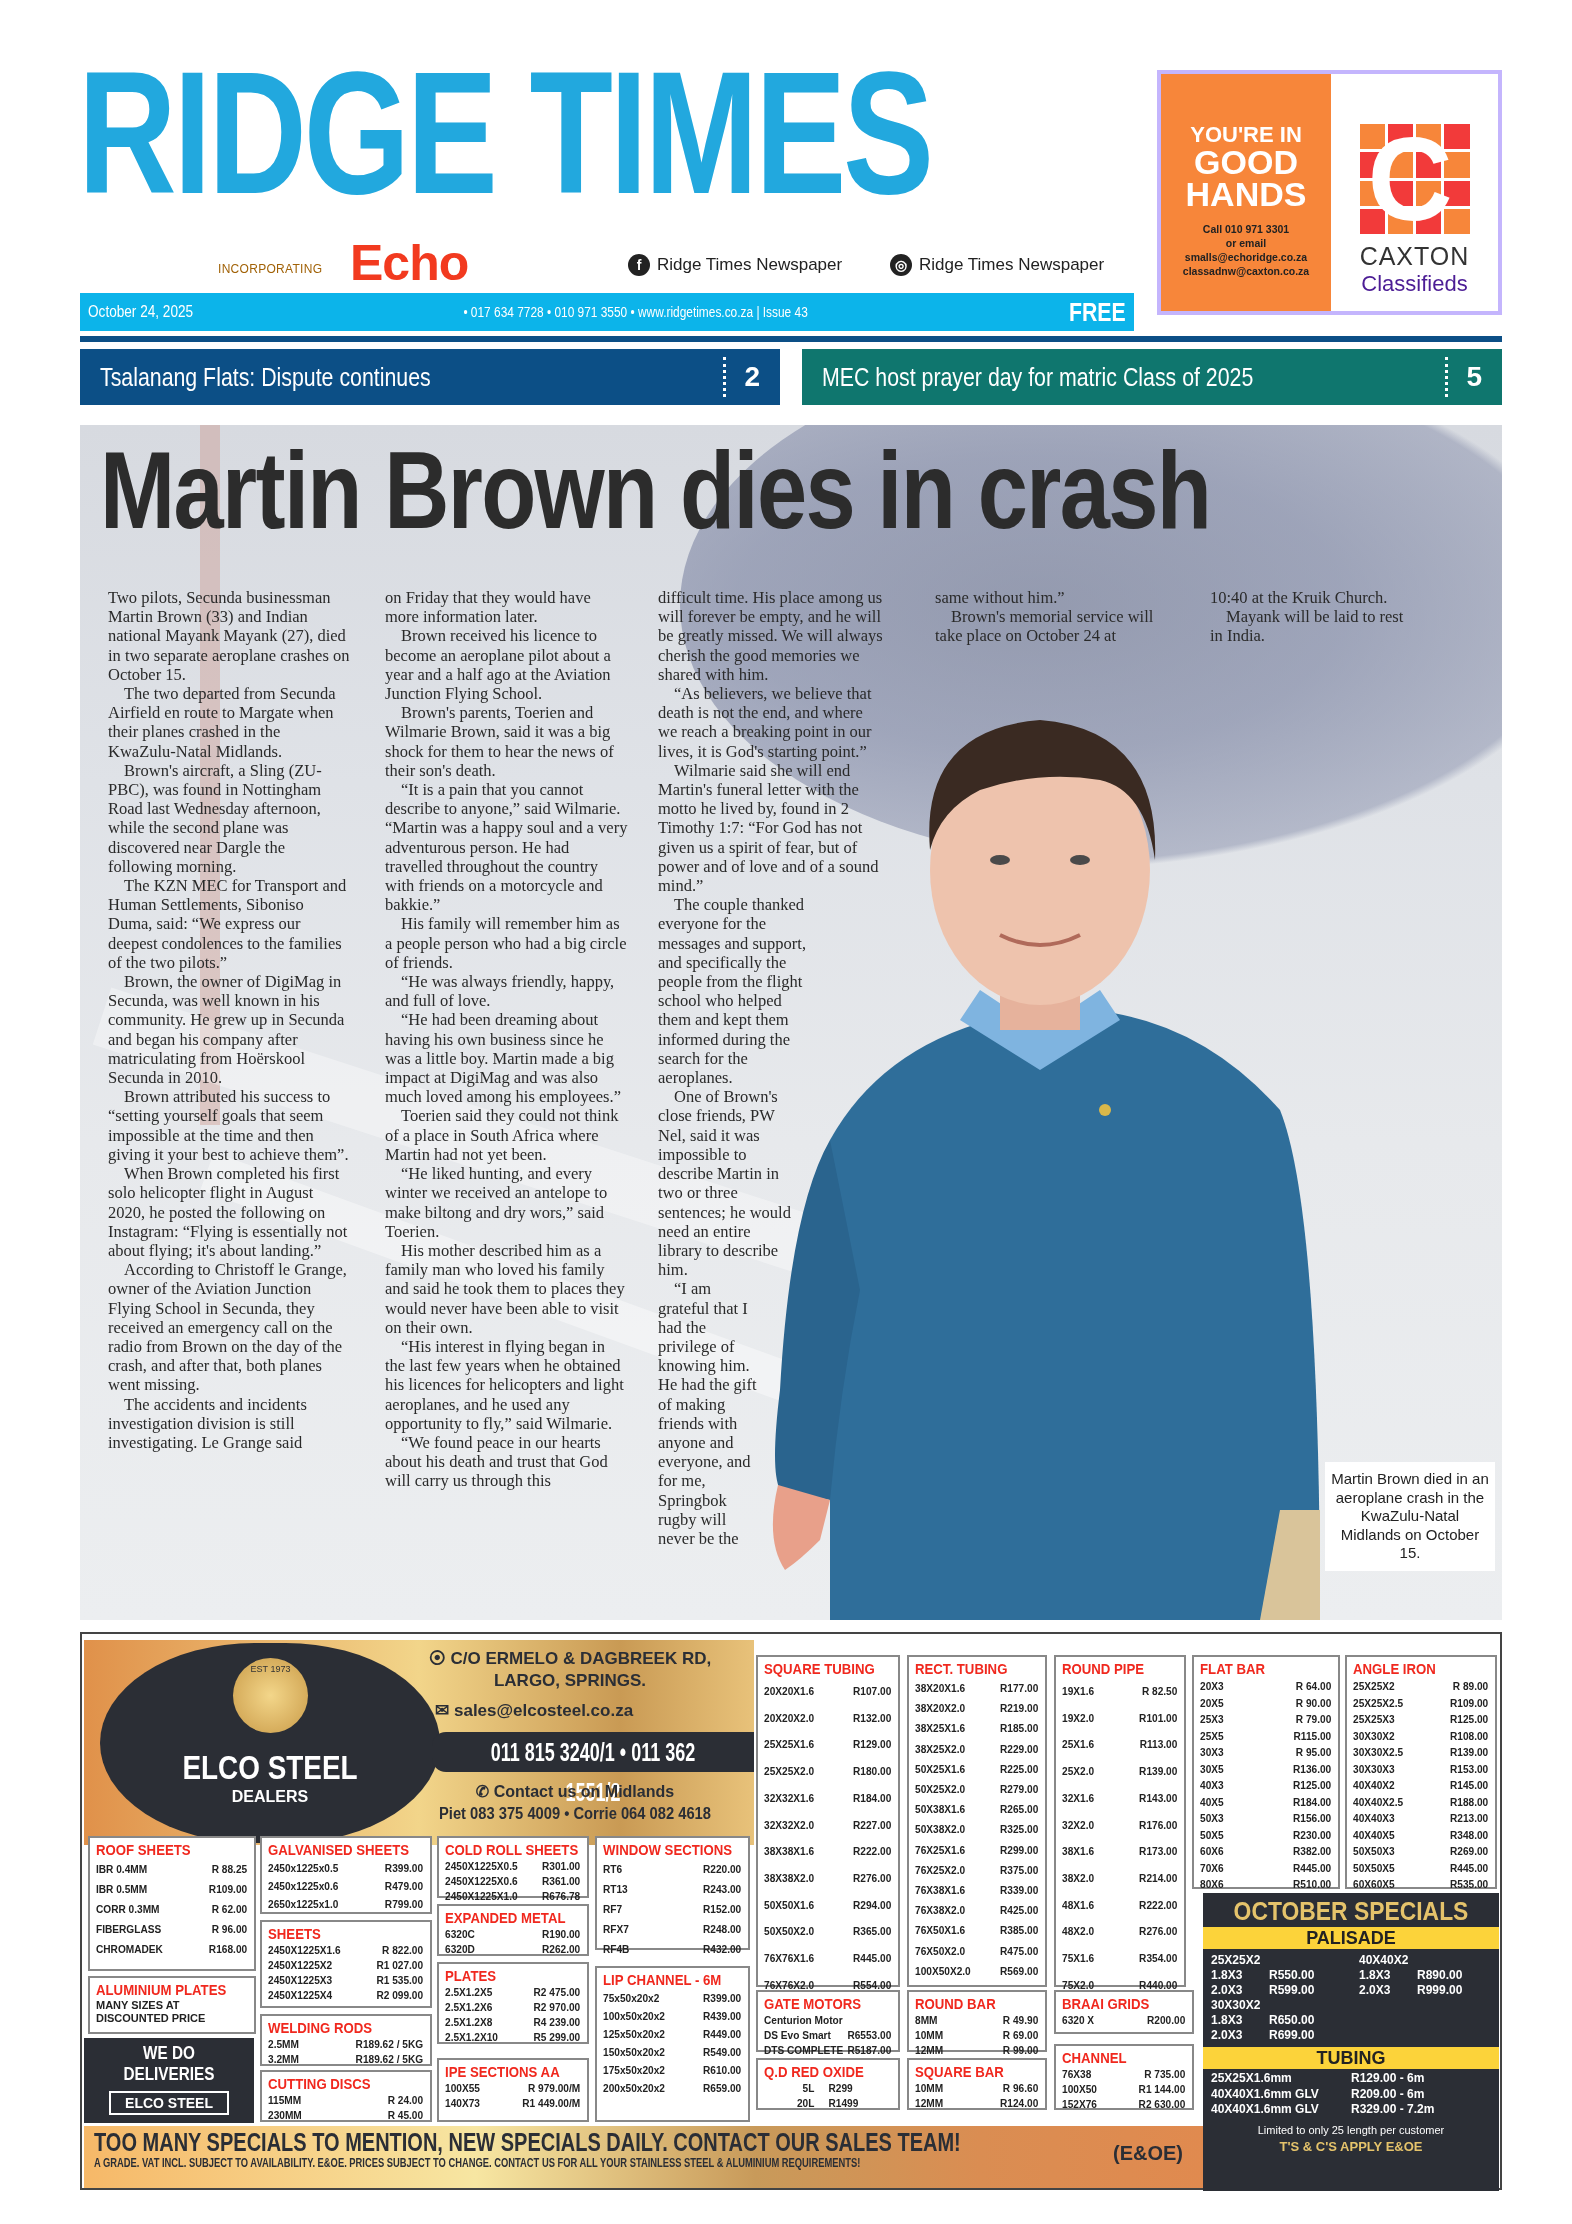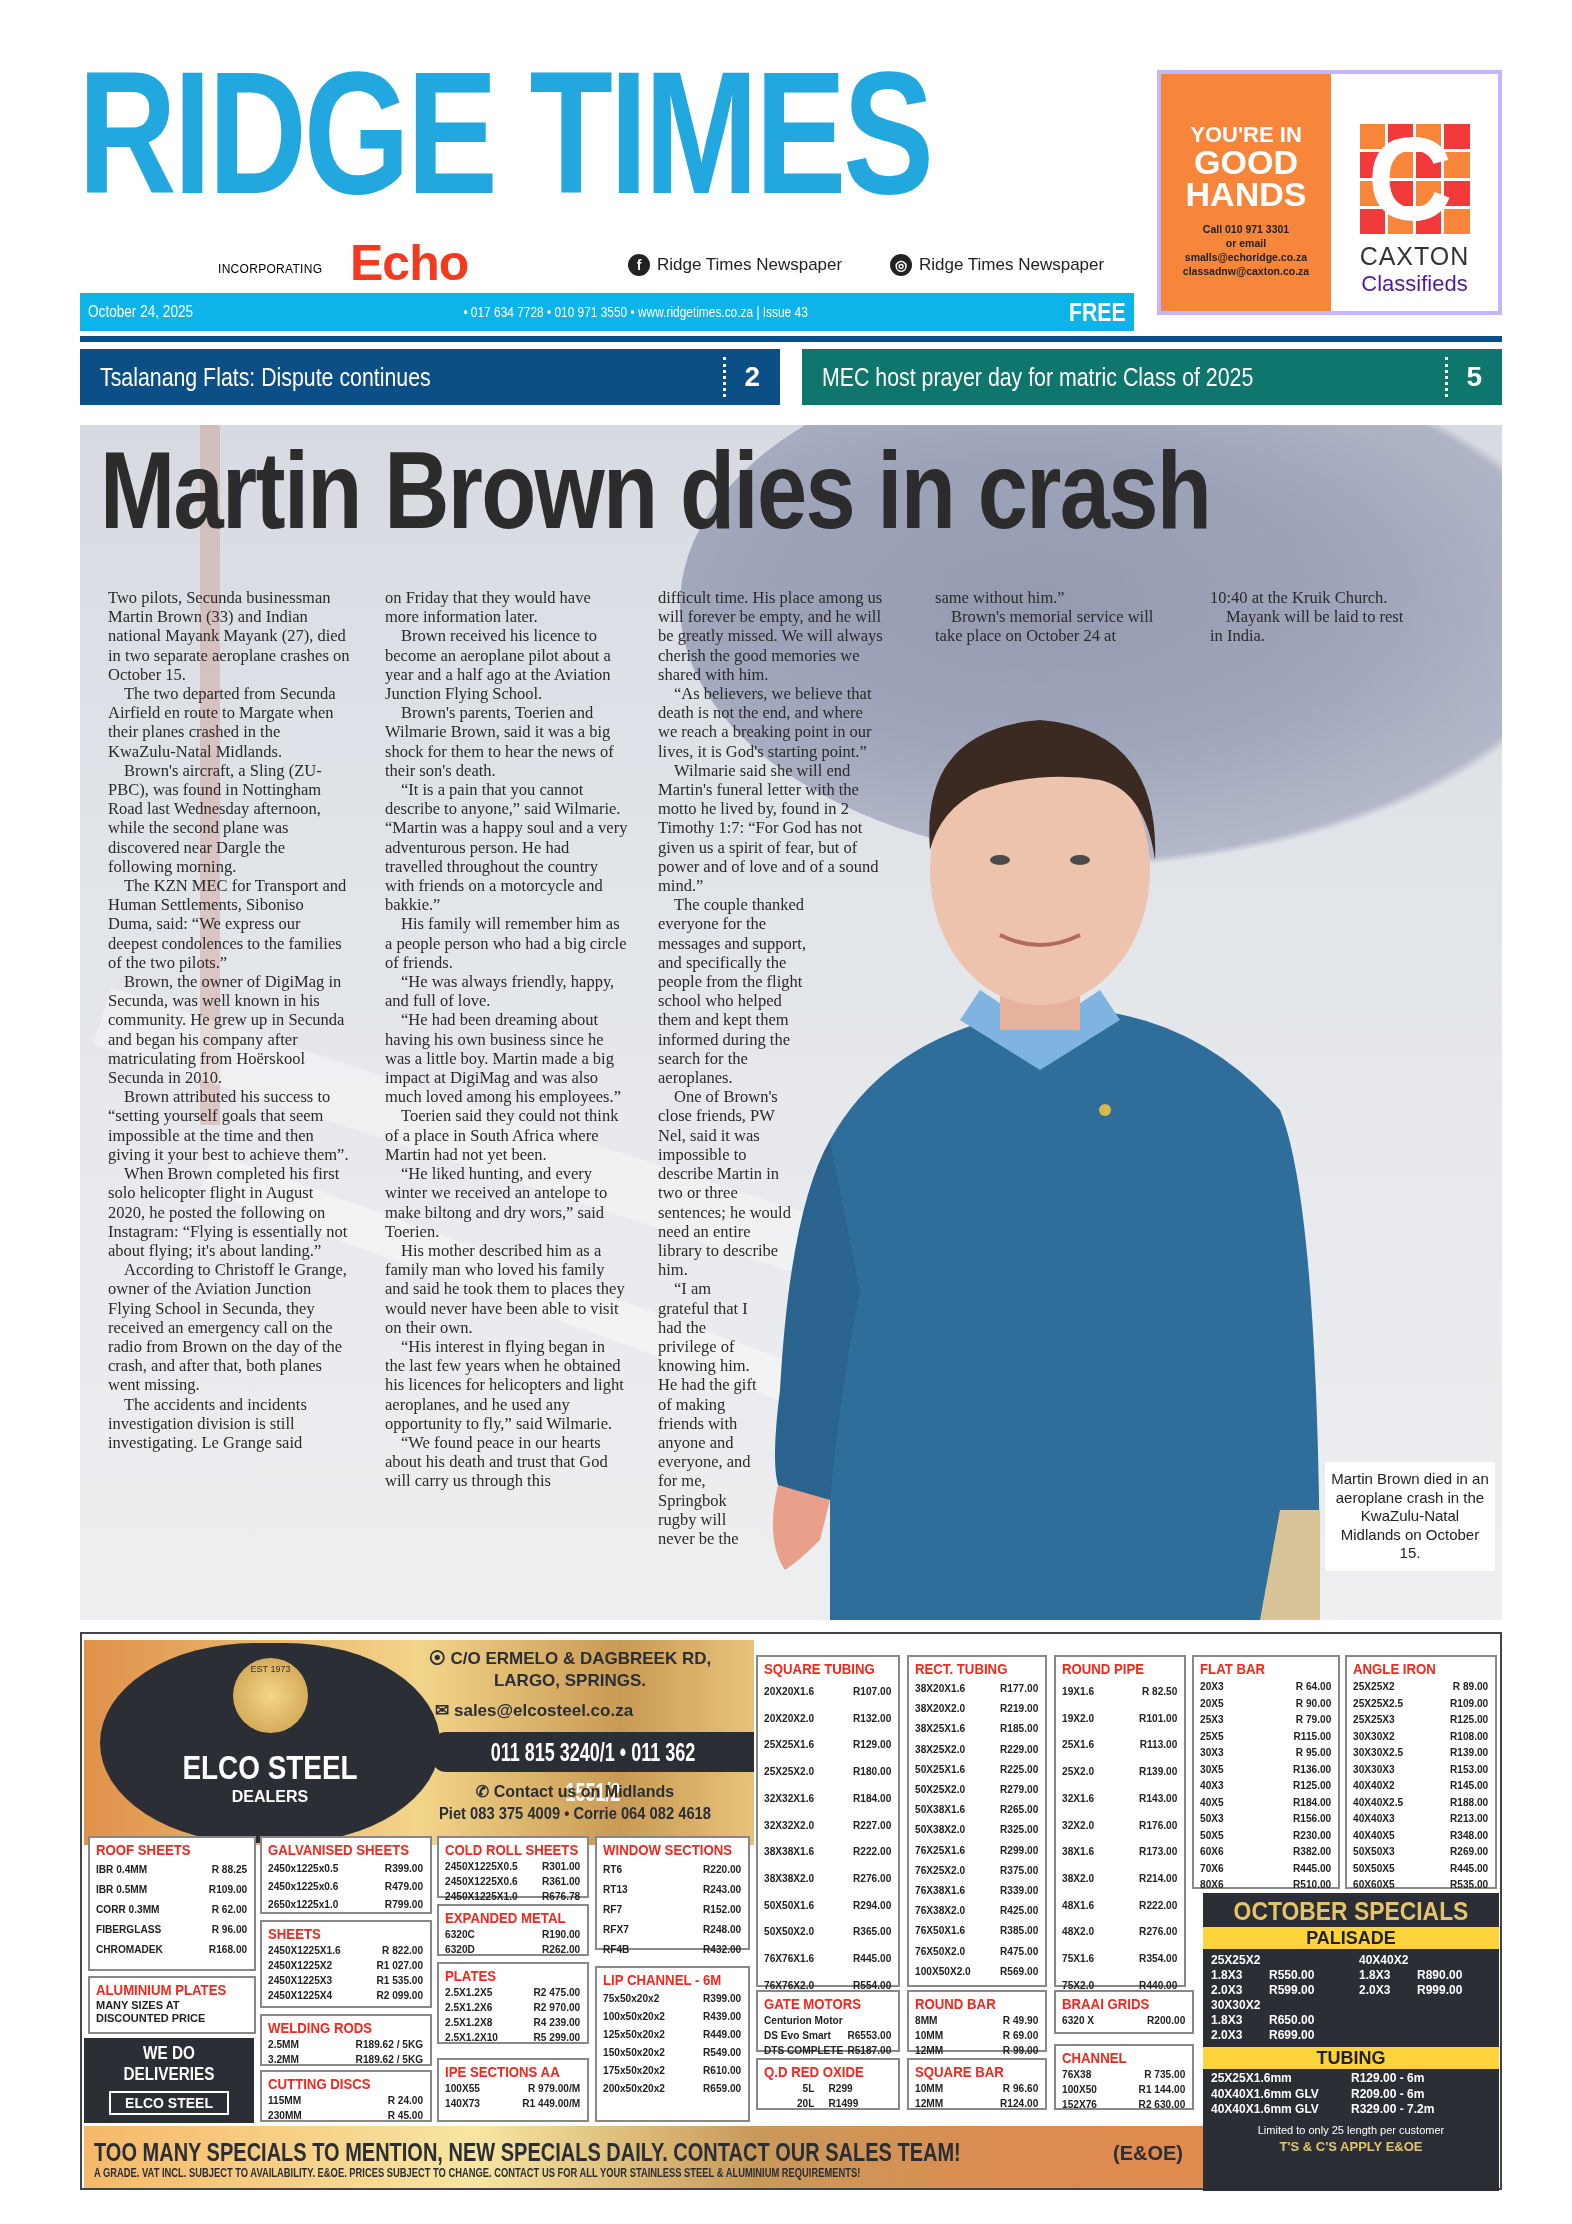--- a/index.html
+++ b/index.html
@@ -1,20 +1,20 @@
 <!DOCTYPE html>
 <html><head>
 <meta charset="utf-8">
 <style>
 *{box-sizing:border-box;margin:0;padding:0}
 body{width:1572px;height:2224px;background:#fff;font-family:"Liberation Sans",sans-serif;position:relative;overflow:hidden;color:#222}
 .abs{position:absolute}
 
 #masthead-title{left:78px;top:58px;font-family:"Liberation Sans",sans-serif;font-weight:900;font-size:175px;line-height:150px;color:#22a8de;letter-spacing:-4px;transform:scaleX(.78);transform-origin:left top;white-space:nowrap;}
-#incorporating{left:218px;top:262px;font-size:12px;letter-spacing:.3px;color:#000000}
+#incorporating{left:218px;top:262px;font-size:12px;letter-spacing:.3px;color:#a16207}
 #echo{left:350px;top:236px;font-size:50px;font-weight:900;color:#f23a1f;line-height:54px;letter-spacing:-1px}
 .social{top:254px;display:flex;align-items:center;gap:7px;font-size:17px;color:#222}
 .social .ico{width:22px;height:22px;border-radius:50%;background:#222;color:#fff;font-size:14px;font-weight:bold;display:flex;align-items:center;justify-content:center}
 #datebar{left:80px;top:293px;width:1054px;height:38px;background:#0cb4ea;color:#fff;display:flex;align-items:center;justify-content:space-between;padding:0 8px}
 #datebar .d{font-size:16px;transform:scaleX(.85);transform-origin:left}
 #datebar .c{font-size:14px;transform:scaleX(.85)}
 #datebar .f{font-size:25px;font-weight:900;transform:scaleX(.85);transform-origin:right}
 #rule{left:80px;top:336px;width:1422px;height:6px;background:#0c4f86}
 
 #caxton{left:1157px;top:70px;width:345px;height:245px;border:4px solid #c4b5fd;display:flex}
@@ -49,21 +49,21 @@
 .box h4{color:#f0281e;font-size:15px;font-weight:900;transform:scaleX(.88);transform-origin:left;white-space:nowrap;line-height:18px}
 .box .row{display:flex;justify-content:space-between;font-size:11.5px;font-weight:bold;color:#222;line-height:15px;transform:scaleX(.88);transform-origin:left;width:113%}
 .tall .row{line-height:26.7px}
 #specials{left:1203px;top:1893px;width:296px;height:298px;background:#2b2e35;color:#fff}
 #specials .st{font-size:26px;font-weight:900;color:#e5c36b;text-align:center;transform:scaleX(.88);margin-top:3px}
 #specials .band{background:#fcd33a;color:#222;font-weight:900;text-align:center;font-size:18px;line-height:22px}
 #specials .g{display:grid;grid-template-columns:58px 90px 58px 90px;font-size:12px;font-weight:bold;line-height:15px;padding:4px 8px}
 #specials .tb{display:grid;grid-template-columns:140px 1fr;font-size:12px;font-weight:bold;line-height:15.5px;padding:2px 8px}
 #specials .lim{text-align:center;font-size:11px;margin-top:4px}
 #specials .tc{text-align:center;font-size:13px;font-weight:900;color:#e5c36b;margin-top:3px}
-#footerband{left:84px;top:2126px;width:1119px;height:62px;background:linear-gradient(90deg,#f6b868 0%,#f7e6a2 35%,#c89a5a 60%,#da8d52 80%,#e08a4f 100%);padding:12px 10px}
+#footerband{left:84px;top:2126px;width:1119px;height:62px;background:linear-gradient(90deg,#f6b868 0%,#f7e6a2 35%,#c89a5a 60%,#da8d52 80%,#e08a4f 100%);padding:2px 10px}
 #footerband .b{font-size:25px;font-weight:900;color:#2b2e35;transform:scaleX(.8);transform-origin:left;white-space:nowrap;line-height:28px}
 #footerband .s{font-size:12px;font-weight:bold;color:#2b2e35;transform:scaleX(.78);transform-origin:left;white-space:nowrap}
 #footerband .e{position:absolute;right:20px;top:16px;font-size:20px;font-weight:900;color:#2b2e35}
 #deliv{left:84px;top:2038px;width:170px;height:85px;background:#2b2e35;color:#fff;text-align:center}
 </style>
 </head>
 <body>
 
 <div class="abs" id="masthead-title" data-name="masthead-title">RIDGE TIMES</div>
 <div class="abs" id="incorporating" data-name="incorporating-label">INCORPORATING</div>

